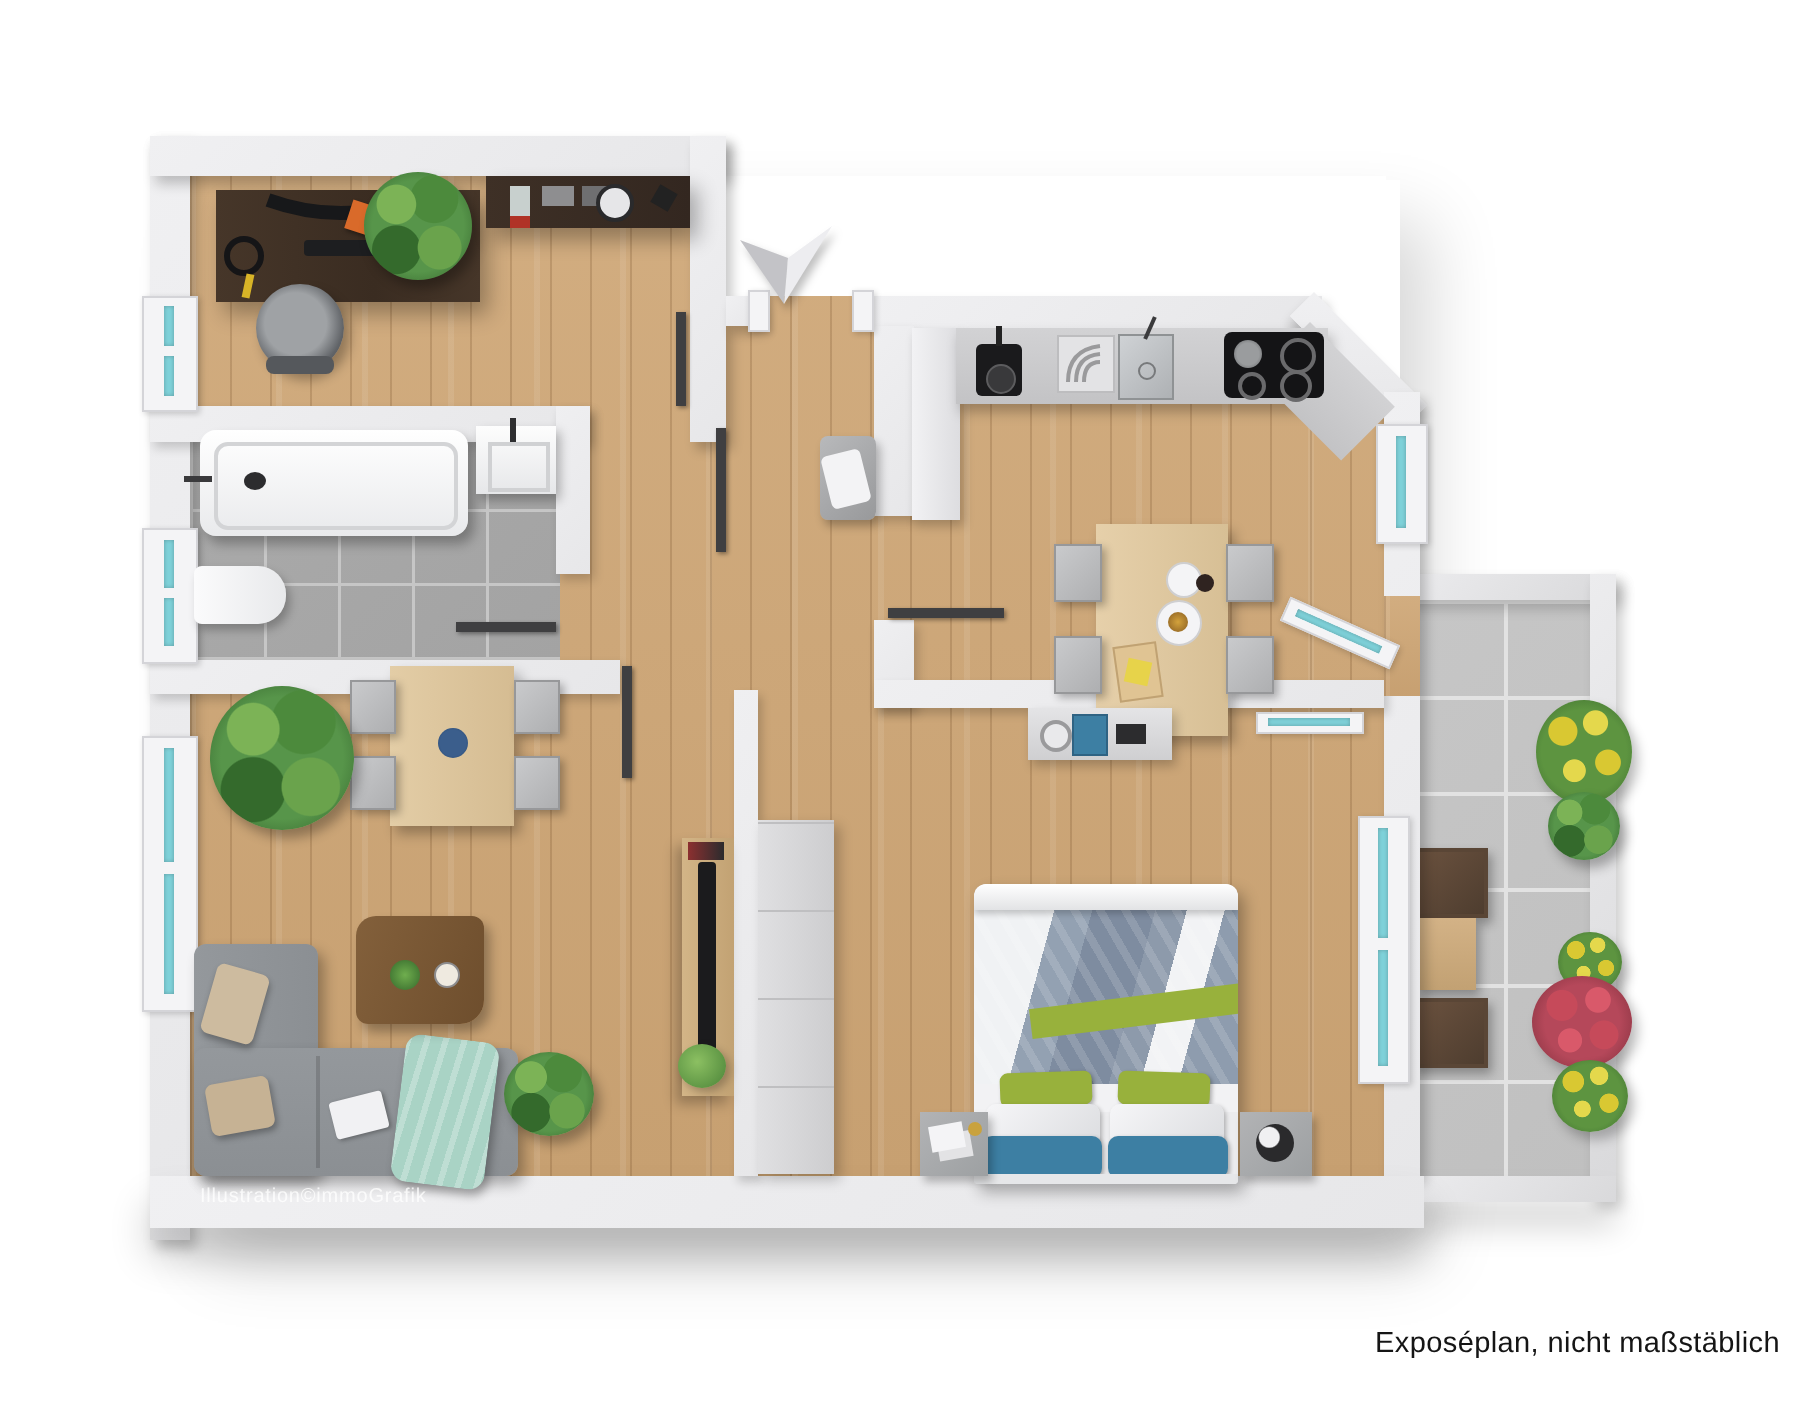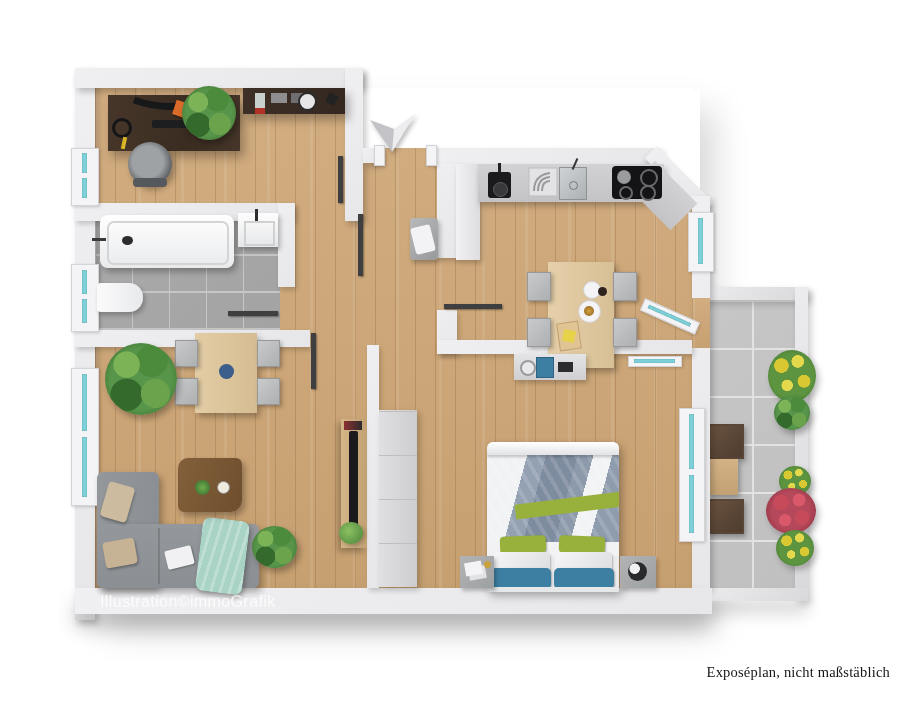--- a/index.html
+++ b/index.html
@@ -49,21 +49,21 @@
   .flowerr{border-radius:50%;box-shadow:3px 4px 6px rgba(0,0,0,.25);background:
       radial-gradient(circle at 30% 32%, var(--flower_red) 0 16%, rgba(0,0,0,0) 17%),
       radial-gradient(circle at 66% 26%, #d9596a 0 13%, rgba(0,0,0,0) 14%),
       radial-gradient(circle at 72% 64%, var(--flower_red) 0 15%, rgba(0,0,0,0) 16%),
       radial-gradient(circle at 38% 70%, #d9596a 0 13%, rgba(0,0,0,0) 14%),
       radial-gradient(circle at 50% 50%, #b5485a 0 55%, #7e2f3c 100%);}
   .chairgrey{background:linear-gradient(135deg,#c9cacc,#aeafb1);border:1px solid #97989a;
       box-shadow:2px 2px 4px rgba(0,0,0,.28);}
   .shadowcast{box-shadow:4px 6px 10px rgba(0,0,0,.30);}
   .txt-caption{font-size:14.5px;color:#151515;letter-spacing:.2px;}
-  .txt-watermark{font-size:16px;color:rgba(255,255,255,.78);letter-spacing:.4px;}
+  .txt-watermark{font-size:10px;color:rgba(255,255,255,.78);letter-spacing:.4px;}
 </style>
 </head>
 <body>
 
 <div id="plan">
 
   <div class="abs" style="left:90px;top:90px;width:610px;height:520px;box-shadow:14px 20px 34px rgba(0,0,0,.16);"></div>
 
   <div class="abs wood" style="left:95px;top:88px;width:598px;height:500px;"></div>
 
@@ -269,14 +269,14 @@
   <div class="abs" style="left:620px;top:556px;width:36px;height:32px;background:linear-gradient(135deg,#b2b3b5,#9da0a2);box-shadow:2px 3px 4px rgba(0,0,0,.25);">
     <div class="abs" style="left:8px;top:6px;width:19px;height:19px;border-radius:50%;background:radial-gradient(circle at 35% 35%,#f0f0f2 0 28%,#2a2a2c 32%);"></div>
   </div>
 
   <svg class="abs" style="left:368px;top:110px;filter:drop-shadow(2px 3px 2px rgba(0,0,0,.25));" width="50" height="44" viewBox="0 0 50 44">
     <polygon points="2,10 24,42 26,19" fill="#c3c3c7"></polygon>
     <polygon points="48,3 24,42 26,19" fill="#ededf0"></polygon>
   </svg>
 
   <div class="abs txt-watermark" style="left:100px;top:593px;">Illustration©immoGrafik</div>
-  <div class="abs txt-caption" style="right:10px;top:664px;text-align:left;font-family:Liberation Serif, serif;">Exposéplan, nicht maßstäblich</div>
+  <div class="abs txt-caption" style="right:10px;top:664px;text-align:left;">Exposéplan, nicht maßstäblich</div>
 </div>
 
 </body></html>

